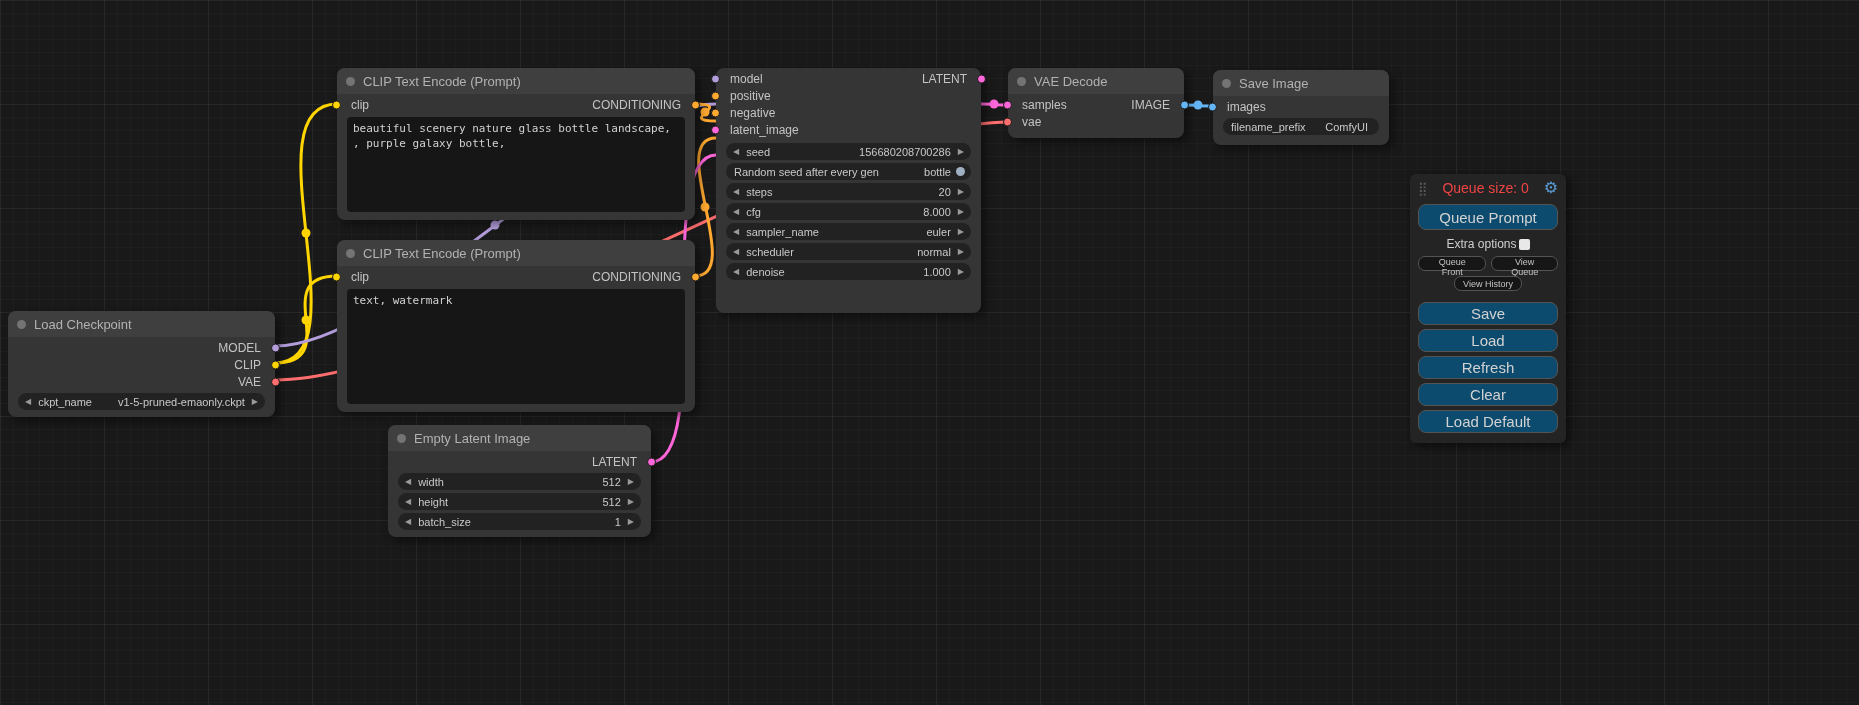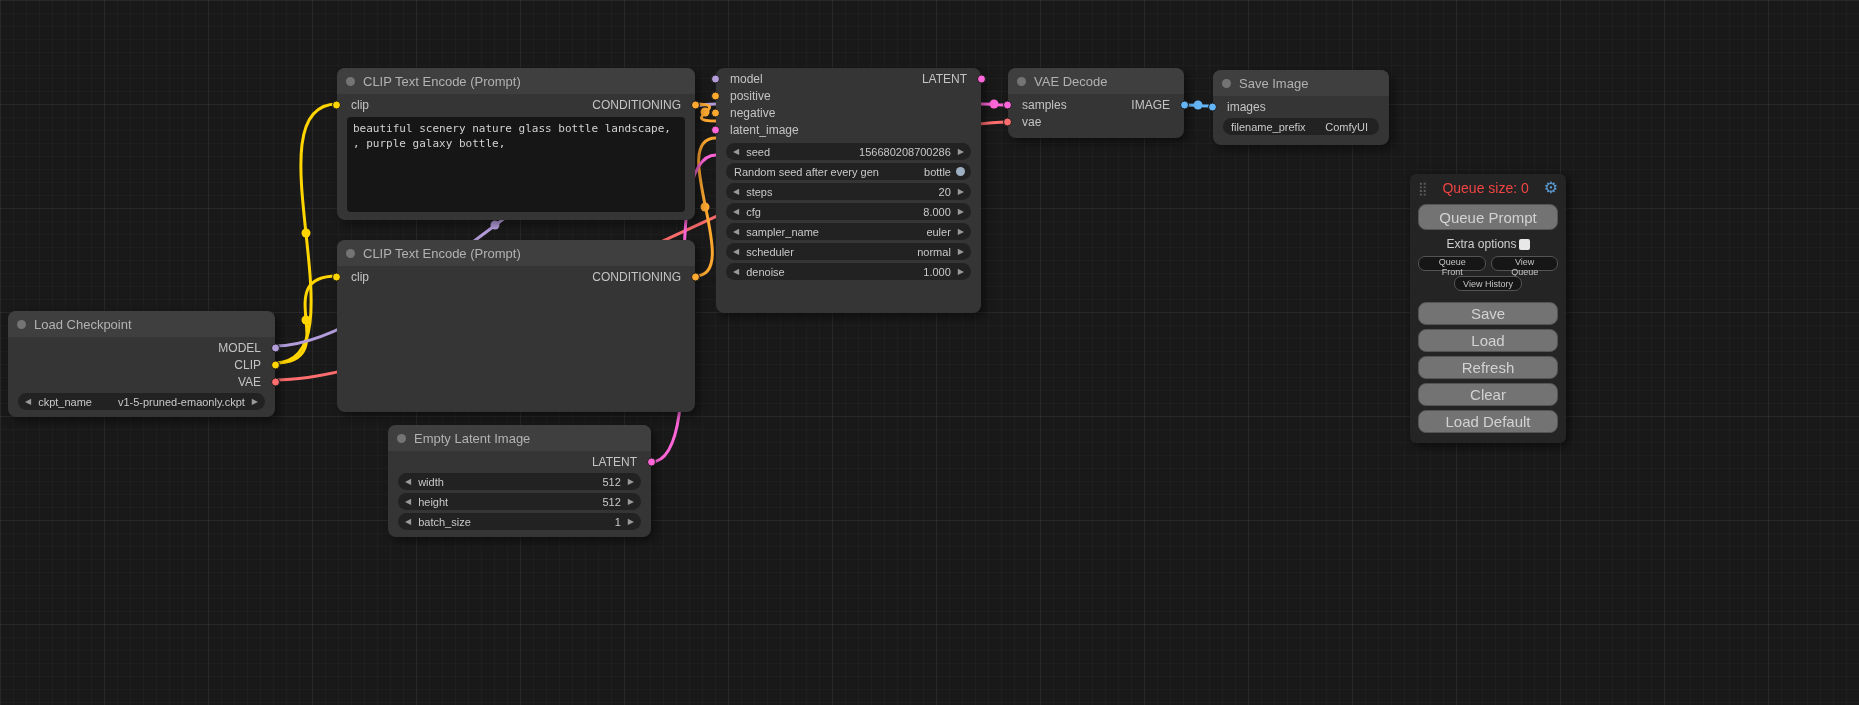--- a/index.html
+++ b/index.html
@@ -48,21 +48,21 @@
             font-size:11px;color:#d2d2d2;padding:4px 6px;resize:none;line-height:1.4;
             outline:none;overflow:hidden}
 
   .queue-panel{position:absolute;z-index:3;left:1410px;top:174px;width:156px;background:#242424;
                border-radius:6px;box-shadow:3px 3px 10px rgba(0,0,0,.55);
                padding:6px 8px 10px;display:flex;flex-direction:column;align-items:center}
   .qp-header{width:100%;display:flex;align-items:center;margin-bottom:2px}
   .drag-handle{color:#5c5c5c;font-size:13px;line-height:1;cursor:move}
   .queue-size{flex:1;text-align:center;color:#ef4444;font-size:14px}
   .gear{color:#5a9ad2;font-size:16px;line-height:1;cursor:pointer}
-  .qbtn{display:block;width:140px;height:23px;background:#737373;border:1px solid #545454;
+  .qbtn{display:block;width:140px;height:23px;background:#0c4a6e;border:1px solid #545454;
         border-radius:8px;color:#d2d2d2;font-size:15px;font-family:inherit;margin-top:4px;cursor:pointer}
   .qbtn.big{height:26px;margin-top:6px}
   .extra-row{display:flex;align-items:center;gap:2px;margin-top:7px;color:#cfcfcf;font-size:12px}
   .checkbox{width:11px;height:11px;background:#e8e8e8;border-radius:2px;cursor:pointer}
   .small-row{display:flex;gap:5px;margin-top:5px}
   .sbtn{height:15px;background:#161616;border:1px solid #545454;border-radius:7px;color:#c4c4c4;
         font-size:9px;padding:0 8px;font-family:inherit;cursor:pointer}
   .qspacer{height:7px}
 </style>
 </head>
@@ -140,20 +140,21 @@
   <div class="node-header">
     <span class="title-dot"></span>
     <span>CLIP Text Encode (Prompt)</span>
   </div>
   <div class="slot-row first">
     <span>clip</span>
     <span>CONDITIONING</span>
     <span class="dot in" style="background: rgb(255, 213, 0);"></span>
     <span class="dot out" style="background: rgb(255, 169, 49);"></span>
   </div>
+  <textarea class="nodetext" spellcheck="false" style="">text, watermark</textarea>
 </div>
 
 <div class="node" style="left:388px;top:425px;width:263px;height:112px">
   <div class="node-header">
     <span class="title-dot"></span>
     <span>Empty Latent Image</span>
   </div>
   <div class="slot-row out-only first">
     <span>LATENT</span>
     <span class="dot out" style="background: rgb(255, 102, 217);"></span>

